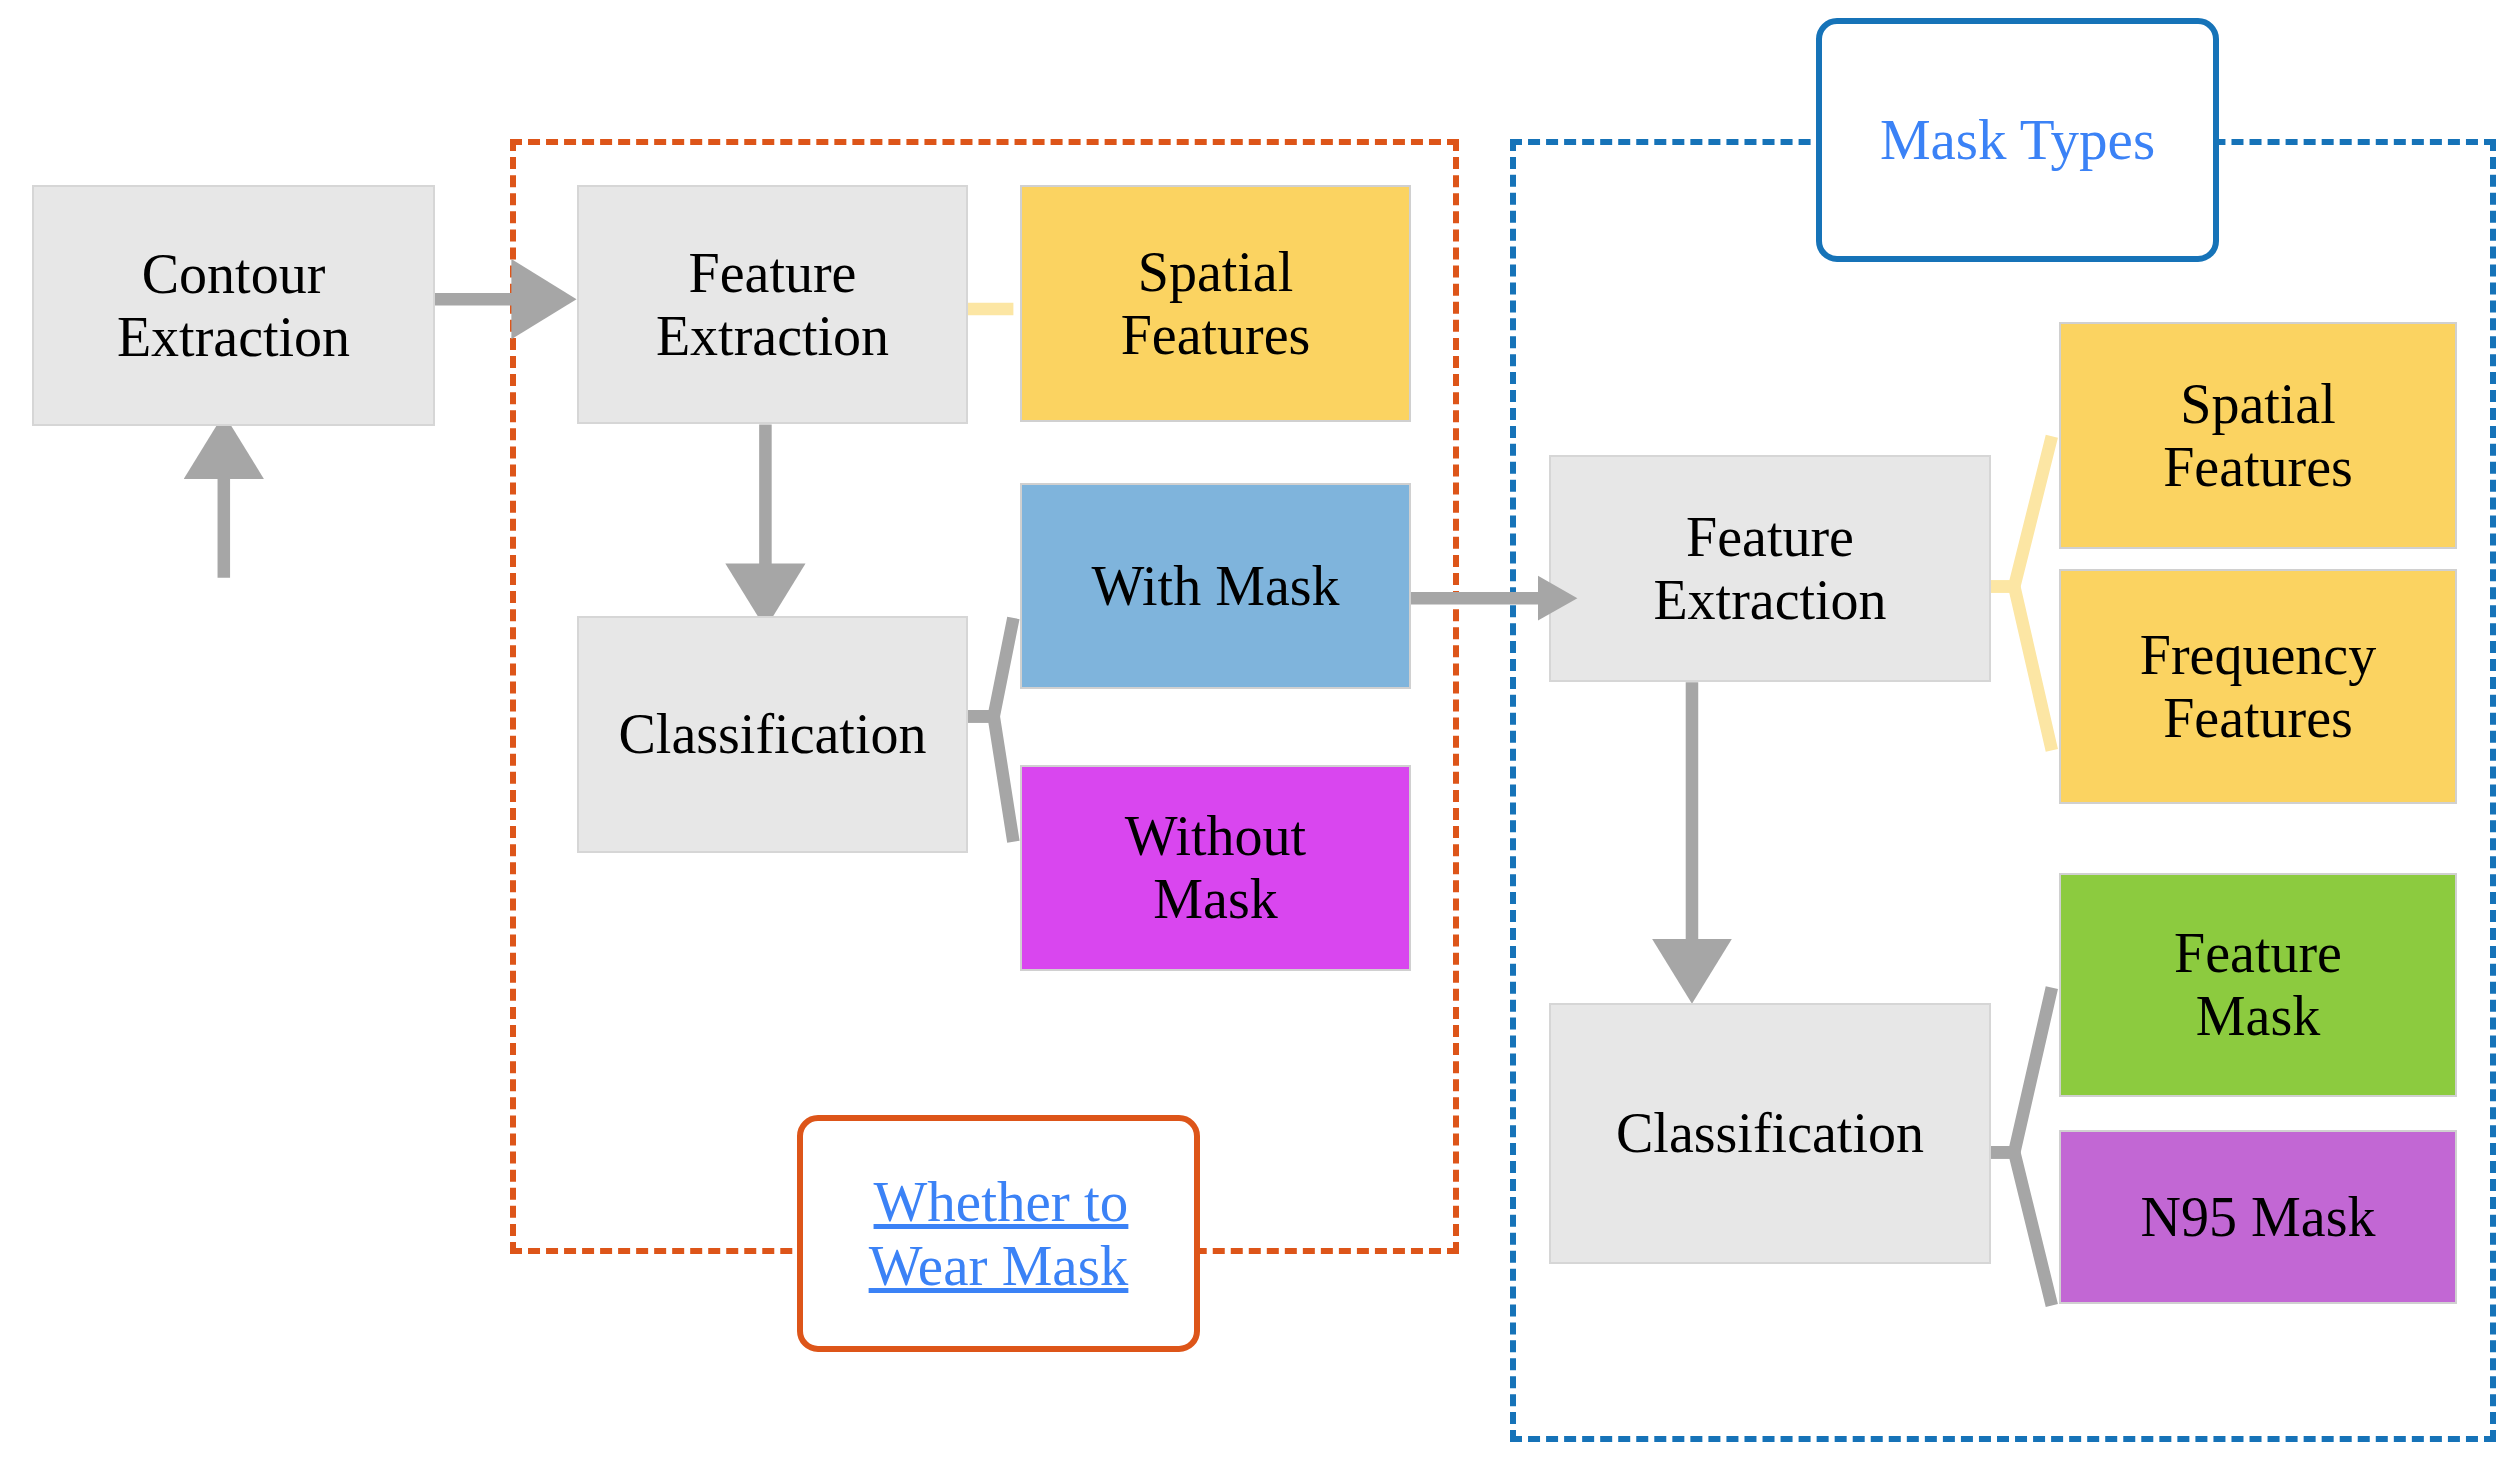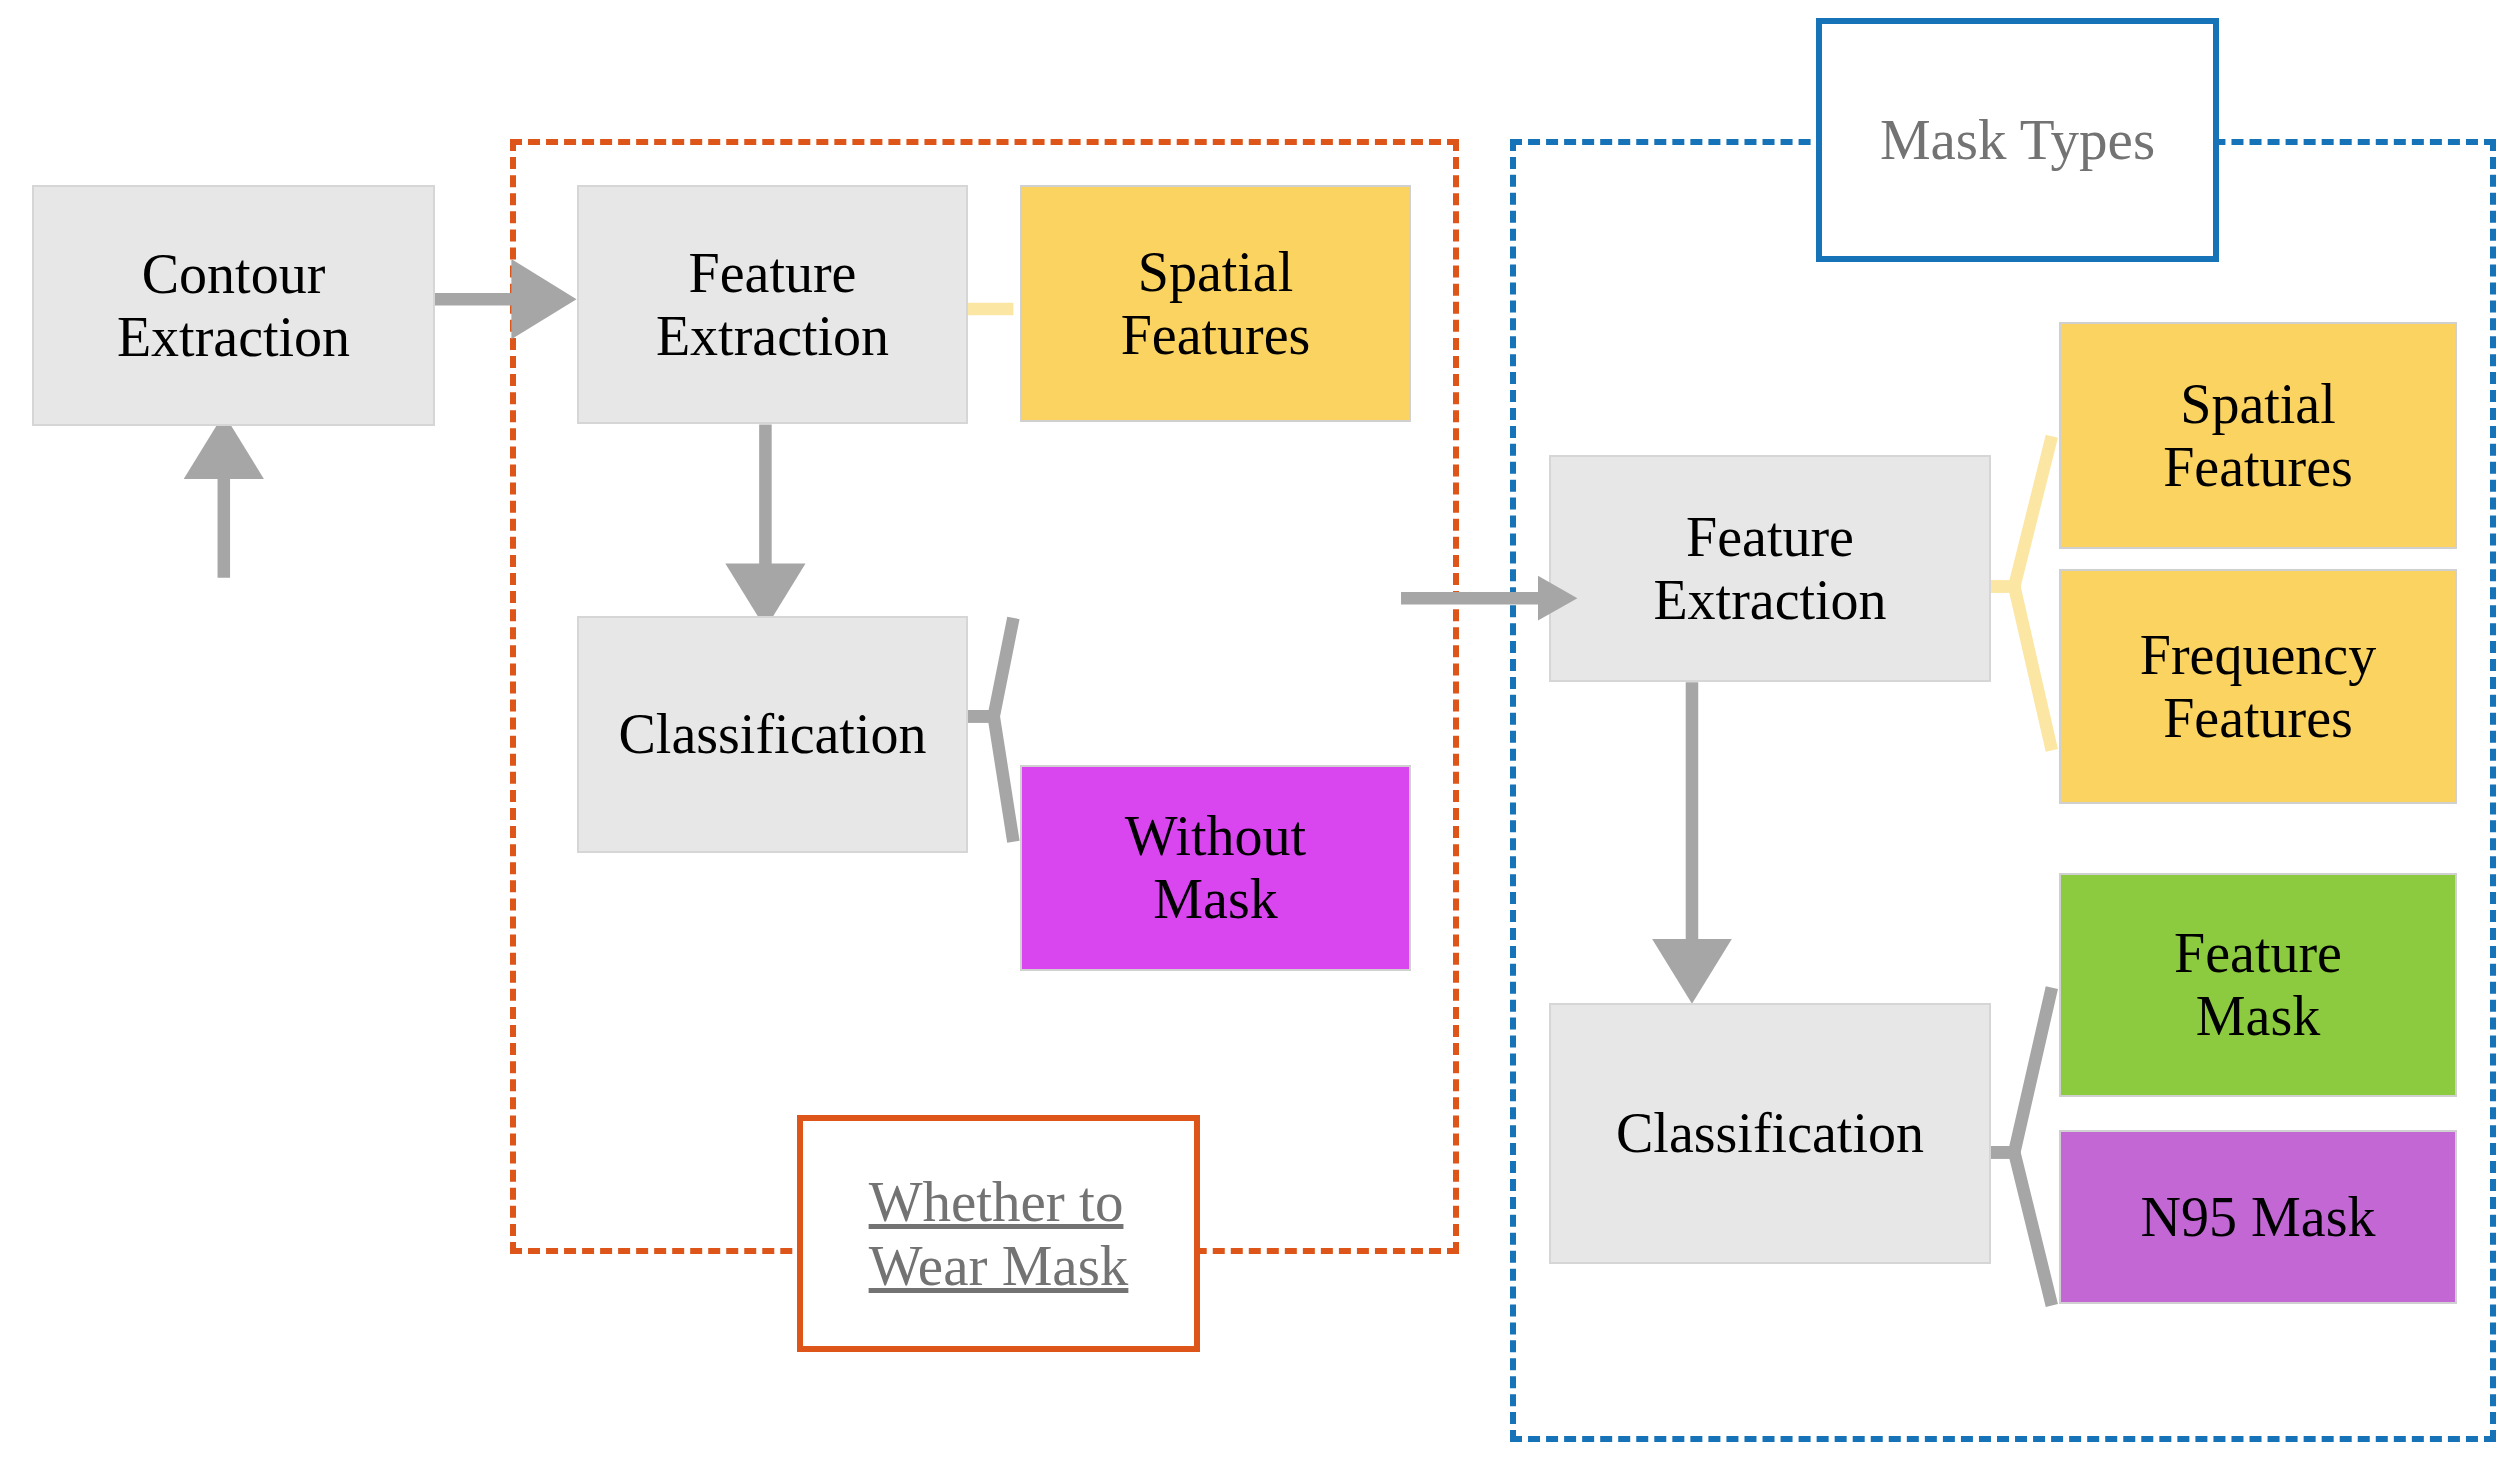--- a/index.html
+++ b/index.html
@@ -49,26 +49,27 @@
   .group-blue {
     border: 6.3px dashed #1673b8;
   }
   .label-box {
     position: absolute;
     box-sizing: border-box;
     background: #ffffff;
     display: flex;
     align-items: center;
     justify-content: center;
-    text-align: left;
-    color: #737373;
+    text-align: right;
+    color: #3b82f6;
     font-size: 57px;
     line-height: 1.12;
     z-index: 8;
     white-space: pre-line;
+    border-radius: 21px;
   }
   .label-orange { border: 6.3px solid #dd5519; }
   .label-blue { border: 6.3px solid #1673b8; }
   svg.connectors {
     position: absolute;
     left: 0;
     top: 0;
     width: 2512px;
     height: 1465px;
     z-index: 3;
@@ -126,20 +127,21 @@
 
 
   <div class="node process" style="left:570px; top:185px; width:391px; height:239px;">Feature
 Extraction</div>
 
   <div class="node process" style="left:570px; top:616px; width:391px; height:237px;">Classification</div>
 
   <div class="node colored" style="left:1013px; top:185px; width:391px; height:237px; background:#FBD361;">Spatial
 Features</div>
 
+  <div class="node colored" style="left:1013px; top:483px; width:391px; height:206px; background:#7FB4DC;">With Mask</div>
 
   <div class="node colored" style="left:1013px; top:765px; width:391px; height:206px; background:#d946ef;">Without
 Mask</div>
 
   <div class="node process" style="left:1542px; top:455px; width:442px; height:227px;">Feature
 Extraction</div>
 
   <div class="node process" style="left:1542px; top:1003px; width:442px; height:261px;">Classification</div>
 
   <div class="node colored" style="left:2052px; top:322px; width:398px; height:227px; background:#FBD361;">Spatial

